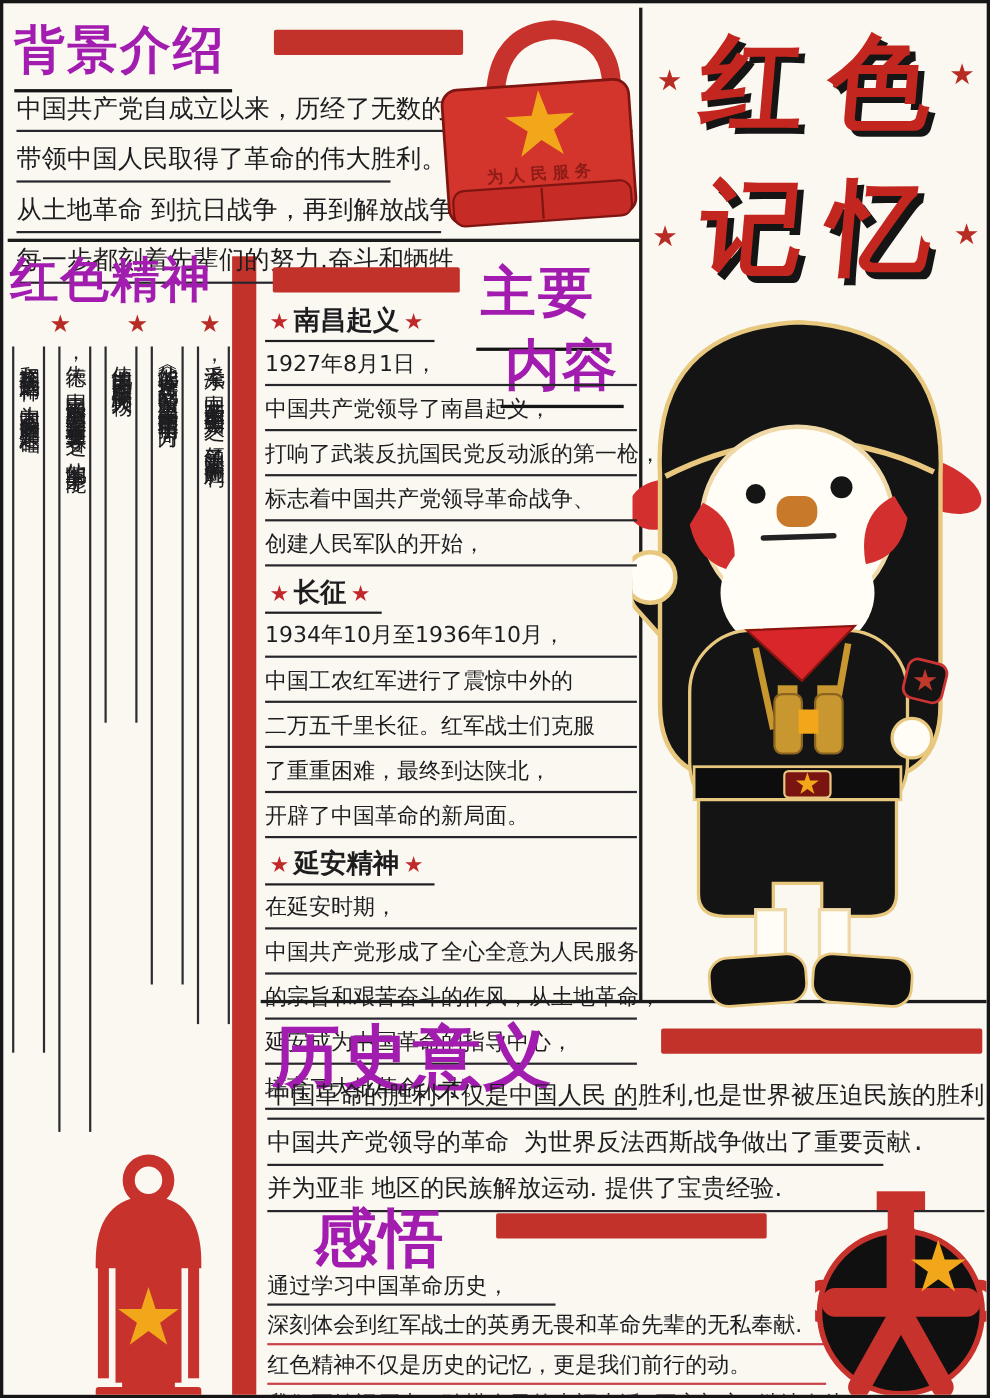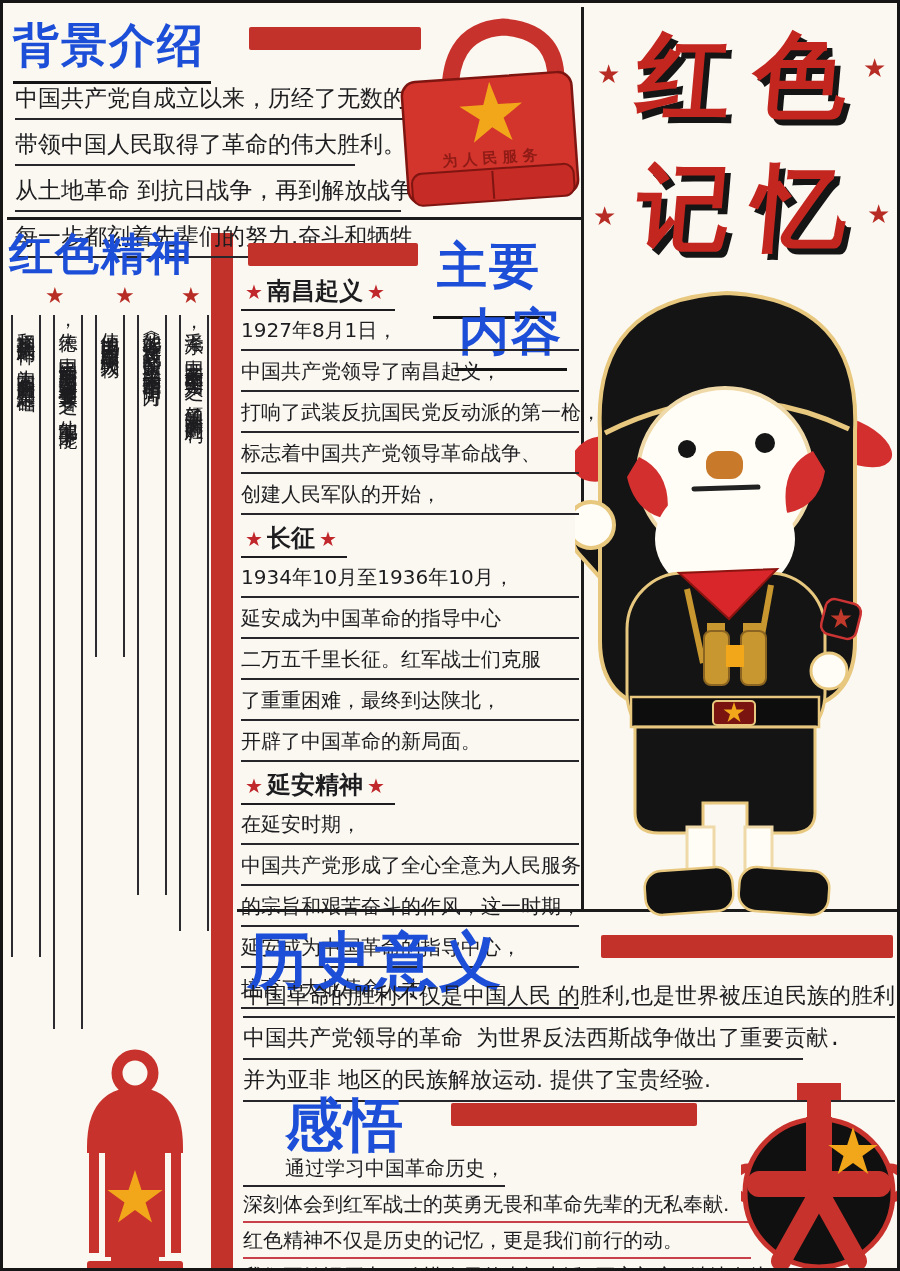--- a/index.html
+++ b/index.html
@@ -8,21 +8,21 @@
     background:#FBF8F1;overflow:hidden;
     font-family:"DejaVu Sans",sans-serif;color:#1d1d20;
     box-sizing:border-box;border:3px solid #161616;
   }
   
   .vline{position:absolute;background:#1b1b1b;}
   .hline{position:absolute;background:#1b1b1b;}
   .redbar{position:absolute;background:#C2322B;border-radius:2px;}
   .red-vbar{position:absolute;background:#C2322B;}
   
-  .blockhead{position:absolute;font-weight:900;color:#1d4ed8;letter-spacing:2px;white-space:nowrap;}
+  .blockhead{position:absolute;font-weight:900;color:#a21caf;letter-spacing:2px;white-space:nowrap;}
   .bg-head{left:10px;top:12px;font-size:46px;border-bottom:3px solid #141414;padding:0 6px 4px 0;}
   .spirit-head{left:6px;top:222px;font-size:44px;}
   .hist-head{left:244px;top:916px;font-size:62px;}
   .feel-head{left:282px;top:1084px;font-size:58px;}
   .main-head1{left:430px;top:230px;font-size:50px;border-bottom:3px solid #141414;padding:0 4px 16px 4px;}
   .main-head2{left:452px;top:296px;font-size:50px;border-bottom:3px solid #141414;padding:0 4px 2px 4px;}
   
   .masthead{position:absolute;left:584px;top:8px;width:310px;height:250px;}
   .mast-row{position:absolute;left:0;width:100%;text-align:center;font-size:94px;line-height:1;
     font-weight:900;color:#C3251F;letter-spacing:22px;text-indent:22px;
@@ -40,21 +40,21 @@
   .sub-head{font-size:24px;font-weight:700;display:inline-block;border-bottom:2.5px solid #1d1d20;
     padding:0 6px 2px 0;margin:0 0 6px 0;white-space:nowrap;}
   .sub-head .star{color:#C0282B;font-size:20px;margin:0 4px;}
   .sub-head.gap{}
   .main-col .hand{font-size:20px;border-bottom:2px solid #26262b;padding-bottom:5px;margin-bottom:7px;}
   .hist-lines{position:absolute;left:240px;top:978px;width:652px;}
   .hist-lines .hand{font-size:22px;border-bottom:2px solid #26262b;padding-bottom:5px;margin-bottom:5px;}
   .feel-lines{position:absolute;left:240px;top:1152px;width:508px;}
   .feel-lines .hand{font-size:20px;border-bottom:2px solid #26262b;padding-bottom:3px;margin-bottom:4px;}
   .feel-lines .hand.redline{border-bottom:2.5px solid #C8404A;}
-  .feel-lines .w1{width:262px;text-align:right;}
+  .feel-lines .w1{width:262px;}
   
   .spirit-stars{position:absolute;left:8px;top:280px;width:196px;}
   .spirit-stars span{position:absolute;color:#B72C24;font-size:22px;}
   .spirit-cols{position:absolute;left:8px;top:312px;width:198px;height:745px;
     display:flex;flex-direction:row-reverse;justify-content:space-between;}
   .vcol{writing-mode:vertical-rl;text-orientation:upright;font-size:19px;line-height:1.05;
     letter-spacing:2px;border-left:2px solid #2c2c30;border-right:2px solid #2c2c30;
     padding:2px 3px;overflow:hidden;}
   .vcol.c0{height:612px;} .vcol.c1{height:576px;} .vcol.c2{height:338px;}
   .vcol.c3{height:710px;} .vcol.c4{height:638px;}
@@ -184,31 +184,31 @@
     <div class="hand">1927年8月1日，</div>
     <div class="hand">中国共产党领导了南昌起义，</div>
     <div class="hand">打响了武装反抗国民党反动派的第一枪，</div>
     <div class="hand">标志着中国共产党领导革命战争、</div>
     <div class="hand">创建人民军队的开始，</div>
 
     <div class="sub-head gap">
       <span class="star">★</span><span>长征</span><span class="star">★</span>
     </div>
     <div class="hand">1934年10月至1936年10月，</div>
-    <div class="hand">延安成为中国革命的指导中心</div>
+    <div class="hand">中国工农红军进行了震惊中外的</div>
     <div class="hand">二万五千里长征。红军战士们克服</div>
     <div class="hand">了重重困难，最终到达陕北，</div>
     <div class="hand">开辟了中国革命的新局面。</div>
 
     <div class="sub-head gap">
       <span class="star">★</span><span>延安精神</span><span class="star">★</span>
     </div>
     <div class="hand">在延安时期，</div>
     <div class="hand">中国共产党形成了全心全意为人民服务</div>
-    <div class="hand">的宗旨和艰苦奋斗的作风，这一时期，</div>
+    <div class="hand">的宗旨和艰苦奋斗的作风，从土地革命，</div>
     <div class="hand">延安成为中国革命的指导中心，</div>
     <div class="hand">培育了大批革命人才。</div>
   </div>
 
   <div class="blockhead hist-head">历史意义</div>
   <div class="redbar" style="left:598px;top:932px;width:292px;height:23px;"></div>
   <div class="hist-lines">
     <div class="hand">中国革命的胜利不仅是中国人民 的胜利,也是世界被压迫民族的胜利。</div>
     <div class="hand" style="width:560px;font-family:Liberation Mono, monospace;">中国共产党领导的革命 为世界反法西斯战争做出了重要贡献.</div>
     <div class="hand">并为亚非 地区的民族解放运动. 提供了宝贵经验.</div>

